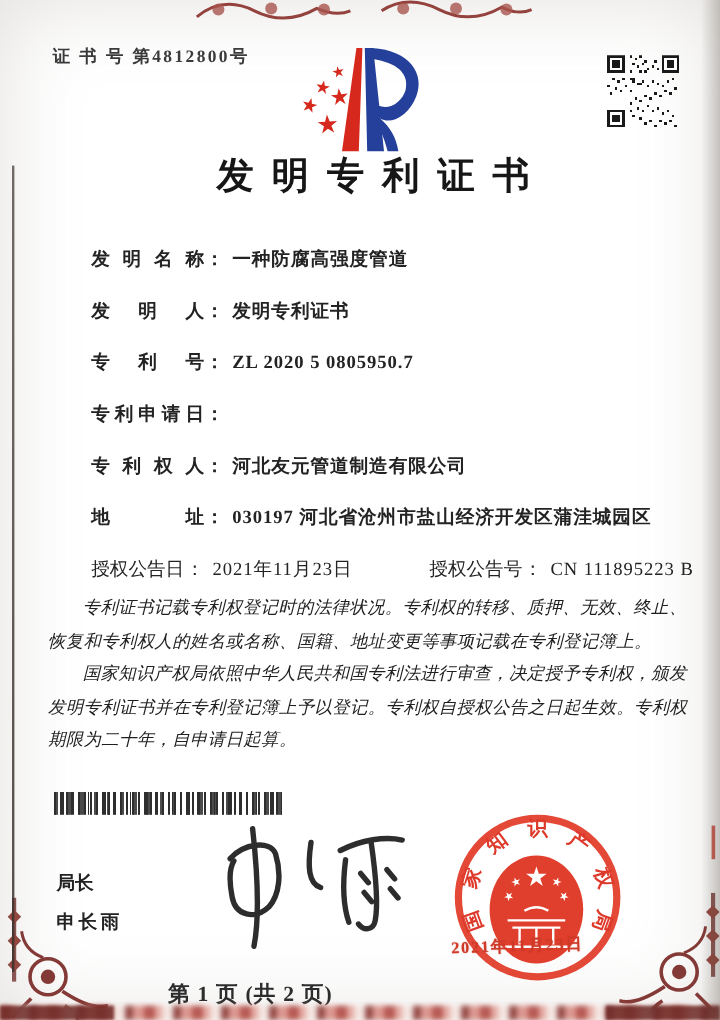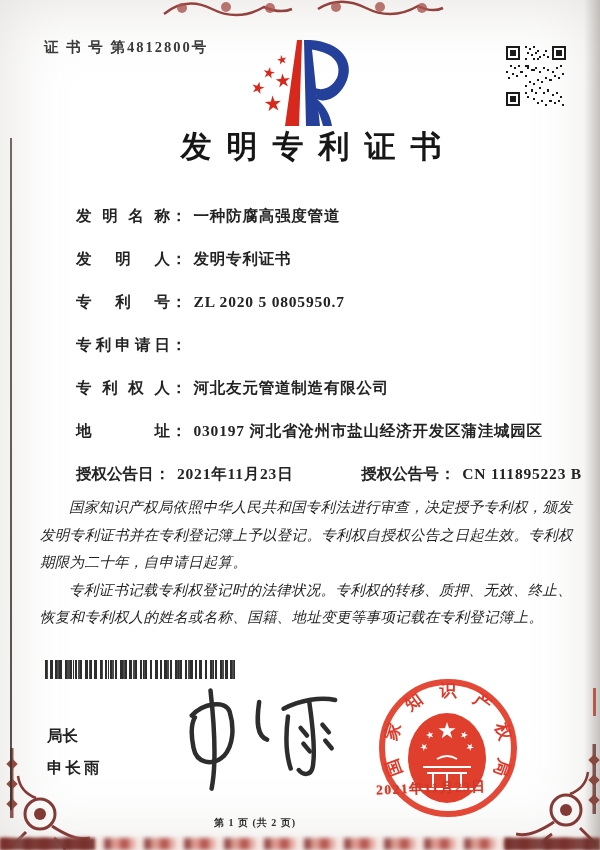--- a/index.html
+++ b/index.html
@@ -30,21 +30,21 @@
   .qr{position:absolute;left:505px;top:46px;width:62px;height:60px;}
   .title{position:absolute;left:0;top:126px;width:100%;margin:0;text-align:center;
     font-size:31px;font-weight:700;letter-spacing:15px;text-indent:15px;color:#161616;padding-left:11px;}
 
   .fields{position:absolute;left:60px;top:206px;right:18px;margin-left:16px;}
   .frow{display:flex;align-items:baseline;height:24px;margin-bottom:19px;
     font-size:15.5px;font-weight:600;color:#232323;}
   .flabel{width:94px;text-align:justify;text-align-last:justify;letter-spacing:0;}
   .fcolon{margin:0 7px 0 1px;}
   .fvalue{letter-spacing:.8px;white-space:nowrap;}
-  .grant{display:flex;align-items:baseline;height:24px;font-size:15.5px;font-weight:700;color:#232323;justify-content:space-between;}
+  .grant{display:flex;align-items:baseline;height:24px;font-size:15.5px;font-weight:400;color:#232323;}
   .grant .pair{display:flex;align-items:baseline;}
   .grant .pair.second{margin-left:64px;}
 
   .bodytext{position:absolute;left:40px;right:26px;top:494px;color:#1f1f1f;}
   .bodytext p{margin:0;font-size:14.5px;line-height:27.5px;text-indent:2em;
     font-style:italic;letter-spacing:.3px;font-weight:500;}
 
   .barcode{position:absolute;left:45px;top:660px;width:190px;height:19px;
     background:
       repeating-linear-gradient(90deg,#1d1d1d 0 2px,transparent 2px 5px),
@@ -55,22 +55,22 @@
   .signer{position:absolute;left:47px;top:726px;font-size:15.5px;font-weight:600;color:#222;}
   .signer .name{margin-top:11px;letter-spacing:3px;}
   .signature{position:absolute;left:165px;top:682px;width:190px;height:110px;transform:rotate(-3deg);opacity:.92;}
 
   .seal{position:absolute;left:377px;top:675px;width:142px;height:150px;filter:blur(.4px);opacity:.95;}
   .seal-char{font-family:"Liberation Serif","DejaVu Serif",serif;font-size:17px;font-weight:700;fill:#dd3020;}
   .seal-date{position:absolute;left:376px;top:779px;width:142px;font-size:13.5px;font-weight:700;
     color:#cf3a28;letter-spacing:1.5px;transform:rotate(-2deg);
     text-shadow:0 0 1.2px rgba(207,58,40,.75);z-index:5;}
 
-  .footer{position:absolute;left:140px;top:816px;width:230px;text-align:center;
-    font-size:10px;font-weight:600;letter-spacing:1px;color:#2c2c2c;}
+  .footer{position:absolute;left:140px;top:816px;width:230px;
+    font-size:18px;font-weight:600;letter-spacing:1px;color:#2c2c2c;}
 </style>
 </head>
 <body>
 
 <div class="page">
 
   <svg class="top-ornament" viewBox="0 0 285 17">
     <g stroke="#8a2f2a" fill="none" stroke-width="2.5">
       <path d="M4,14 Q26,-4 52,9 T104,7 Q120,14 132,9"></path>
       <path d="M158,9 Q180,-5 206,8 T258,6 Q272,13 283,8"></path>
@@ -219,22 +219,22 @@
       </span>
       <span class="pair second">
         <span>授权公告号</span>
           <span class="fcolon">：</span>
         <span class="fvalue">CN 111895223 B</span>
       </span>
     </div>
   </div>
 
   <div class="bodytext">
+    <p>专利证书记载专利权登记时的法律状况。专利权的转移、质押、无效、终止、恢复和专利权人的姓名或名称、国籍、地址变更等事项记载在专利登记簿上。</p>
     <p>国家知识产权局依照中华人民共和国专利法进行审查，决定授予专利权，颁发发明专利证书并在专利登记簿上予以登记。专利权自授权公告之日起生效。专利权期限为二十年，自申请日起算。</p>
-    <p>专利证书记载专利权登记时的法律状况。专利权的转移、质押、无效、终止、恢复和专利权人的姓名或名称、国籍、地址变更等事项记载在专利登记簿上。</p>
   </div>
 
   <div class="barcode"></div>
 
   <div class="signer">
     <div>局长</div>
     <div class="name">申长雨</div>
   </div>
 
   <svg class="signature" viewBox="0 0 190 110">

